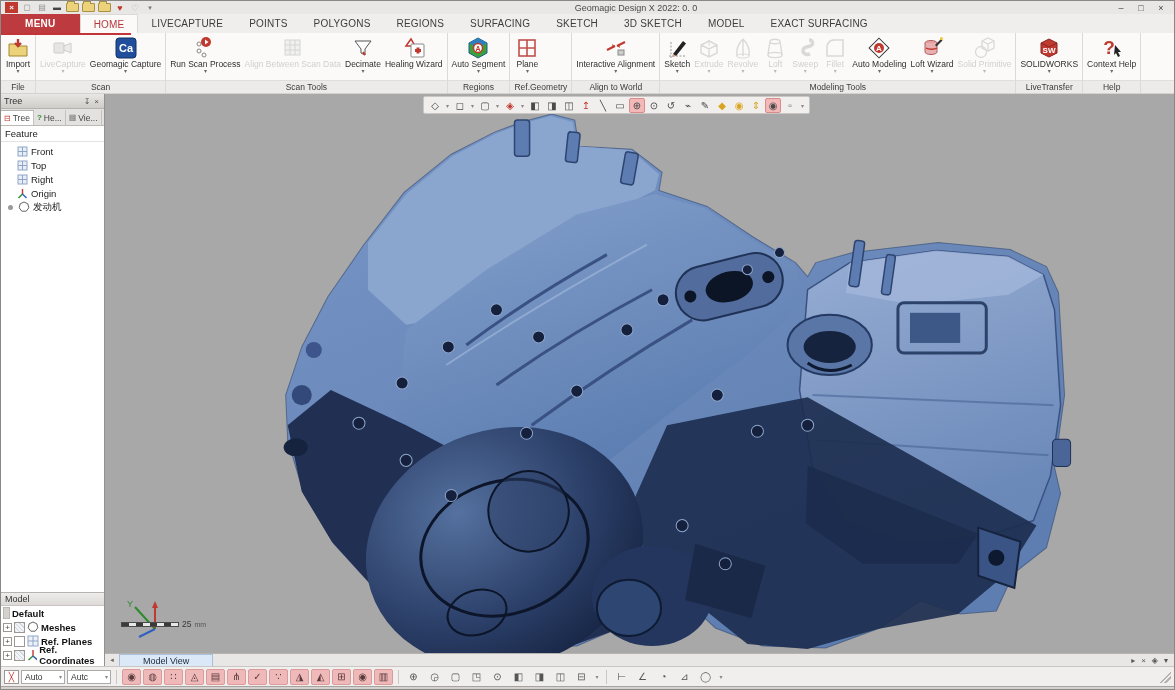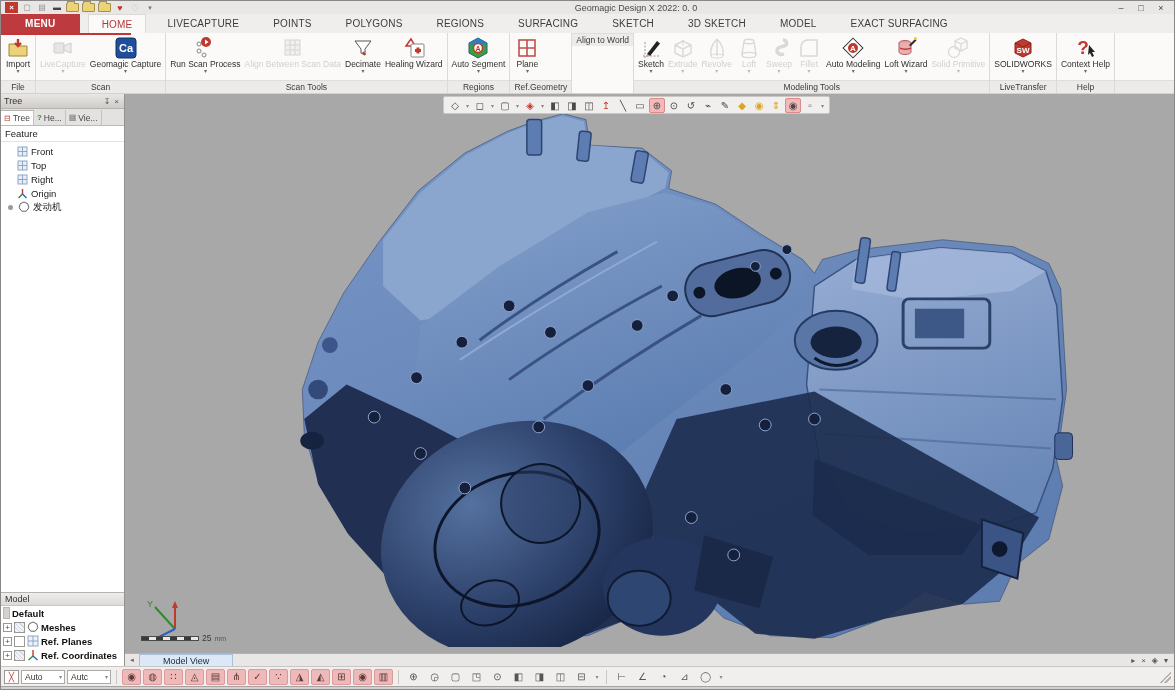--- a/index.html
+++ b/index.html
@@ -18,39 +18,39 @@
   .qa .heart { color:#c0392f; font-size:9px; }
   .qa .ghost { color:#b5b3b1; font-size:9px; }
   .qa .caret { color:#777; font-size:7px; }
   .title-text { flex:1; text-align:center; font-size:9px; color:#4a4a4a; }
   .wcontrols { display:flex; gap:10px; padding-right:6px; }
   .wbtn { font-size:9px; color:#444; width:10px; text-align:center; }
 
   
   .menubar { height:19px; background:#f0eeec; display:flex; align-items:stretch; flex:0 0 auto; position:relative; }
   .menu-btn { background:#bd3a3e; color:#fff; font-weight:bold; font-size:10px; padding:0 24px; display:flex; align-items:center; letter-spacing:0.3px; }
-  .mtab { padding:0 13px; display:flex; align-items:center; font-size:10px; color:#3c3c3c; letter-spacing:0.2px;margin-left:8px; }
+  .mtab { padding:0 13px; display:flex; align-items:center; font-size:10px; color:#3c3c3c; letter-spacing:0.2px; }
   .mtab.active { background:#fbfaf9; color:#b4373c; border:1px solid #ddd9d5; border-bottom:none; }
   .menubar .redline { position:absolute; left:0; bottom:-2px; width:130px; height:2px; background:#c23438; z-index:5; }
 
   
   .ribbon { background:#fbfaf9; display:flex; align-items:stretch; flex:0 0 auto; height:61px; border-bottom:1px solid #d4d1ce; }
   .rgroup { display:flex; flex-direction:column; border-right:1px solid #ddd9d5; }
   .rgroup-btns { flex:1; display:flex; align-items:stretch; padding:1px 2px 0 2px; }
   .rgroup-label { height:13px; background:#edebe9; border-top:1px solid #e0ddda; font-size:8.5px; color:#3a3a3a; text-align:center; line-height:13px; white-space:nowrap; padding:0 4px; }
   .rbtn { display:flex; flex-direction:column; align-items:center; padding:2px 2px 0 2px; min-width:30px; }
   .rbtn .ricon { width:24px; height:24px; flex:0 0 auto; display:flex; align-items:center; justify-content:center; }
   .rbtn .rlabel { font-size:8.5px; line-height:1.08; text-align:center; color:#2f2f2f; white-space:pre-line; }
   .rbtn .rcaret { font-size:6px; color:#6a6a6a; line-height:5px; }
   .rbtn.disabled { opacity:.45; filter:grayscale(1); }
   .rbtn.disabled .rlabel { color:#9a9a9a; }
 
   
   .main { flex:1; display:flex; min-height:0; }
-  .leftcol { width:124px; background:#f4f3f2; border-right:1px solid #94918e; display:flex; flex-direction:column; font-size:9px; }
+  .leftcol { width:104px; background:#f4f3f2; border-right:1px solid #94918e; display:flex; flex-direction:column; font-size:9px; }
   .panel-h { height:15px; background:linear-gradient(#e9e7e5,#cfccc9); border-bottom:1px solid #b5b2af; display:flex; align-items:center; padding:0 3px; }
   .panel-h .ph-t { flex:1; font-size:9px; color:#333; }
   .panel-h .ph-i { font-size:8px; color:#555; padding:0 2px; }
   .ttabs { display:flex; height:17px; background:#e4e2e0; border-bottom:1px solid #bcb9b6; align-items:flex-end; }
   .ttab { display:flex; align-items:center; gap:2px; padding:1px 3px; height:15px; border-right:1px solid #c4c1be; font-size:8.5px; color:#444; }
   .ttab.active { background:#fff; border-top:1px solid #b5b2af; }
   .tico { font-size:8px; }
   .tico.red { color:#c0392f; } .tico.green { color:#2d8a2d; font-weight:bold; } .tico.gray { color:#777; }
   .sect { background:#fff; padding:2px 4px; font-size:9.5px; color:#222; border-bottom:1px solid #e5e3e1; }
   .treelist { background:#fff; padding:2px 4px; }
@@ -69,21 +69,21 @@
   
   .vpcol { flex:1; display:flex; flex-direction:column; min-width:0; }
   .viewport { flex:1; position:relative; background:#a8a8a8; overflow:hidden; }
   .vtoolbar { position:absolute; top:2px; left:318px; height:18px; display:flex; align-items:center; gap:1px; background:#f1efed; border:1px solid #c9c6c3; border-radius:2px; padding:0 3px; z-index:10; }
   .vt { width:16px; height:15px; display:flex; align-items:center; justify-content:center; font-size:10px; color:#4a4a4a; border-radius:2px; }
   .vt.caret { width:7px; font-size:6px; color:#888; }
   .vt.hl { background:#f3b9b9; border:1px solid #d98a8a; }
   .vt.red { color:#c0392f; } .vt.yellow { color:#d9a520; }
   .engine { position:absolute; inset:0; }
   .triad { position:absolute; left:14px; bottom:14px; width:70px; height:44px; }
-  .scalebar { position:absolute; left:16px; bottom:10px; display:flex; align-items:center; gap:3px; }
+  .scalebar { position:absolute; left:16px; bottom:24px; display:flex; align-items:center; gap:3px; }
   .sb-bar { width:58px; height:5px; border:1px solid #4a4a4a; background:repeating-linear-gradient(90deg,#3a3a3a 0 7px,#e8e8e8 7px 14px); }
   .sb-num { font-size:8.5px; color:#3a3a3a; }
   .sb-unit { font-size:7px; color:#555; }
 
   
   .tabbar { height:13px; background:#e9e7e5; border-top:1px solid #b5b2af; display:flex; align-items:stretch; flex:0 0 auto; }
   .tb-nav { width:14px; display:flex; align-items:center; justify-content:center; font-size:7px; color:#666; }
   .tb-tab { background:#dbe8f7; border:1px solid #a9c0dd; border-bottom:none; padding:0 23px; display:flex; align-items:center; font-size:9px; color:#1a2a3a; }
   .tb-fill { flex:1; }
   .tb-r { display:flex; align-items:center; gap:6px; padding-right:6px; font-size:8px; color:#555; }
@@ -264,20 +264,33 @@
             </svg>
         </span>
         <span class="rlabel">Plane</span>
         <span class="rcaret">▾</span>
       </div>
     </div>
     <div class="rgroup-label">Ref.Geometry</div>
   </div>
 
   <div class="rgroup">
+    <div class="rgroup-btns">
+      <div class="rbtn">
+        <span class="ricon">
+          <svg width="24" height="24">
+              <path d="M3,14 l8,-4 M21,6 l-8,4" stroke="#c0392f" stroke-width="2"></path>
+              <path d="M11,10 l-3,-2 l1,4 z M13,10 l3,2 l-1,-4 z" fill="#c0392f"></path>
+              <rect x="14" y="14" width="6" height="5" fill="#cfcdca" stroke="#888"></rect>
+            </svg>
+        </span>
+        <span class="rlabel">Interactive Alignment</span>
+        <span class="rcaret">▾</span>
+      </div>
+    </div>
     <div class="rgroup-label">Align to World</div>
   </div>
 
   <div class="rgroup">
     <div class="rgroup-btns">
       <div class="rbtn">
         <span class="ricon">
           <svg width="24" height="24">
               <path d="M4,20 h16 M6,22 v-16" stroke="#999" stroke-dasharray="2,1.5"></path>
               <path d="M8,18 L18,5 l3,2.5 L11,20 z" fill="#222"></path>

